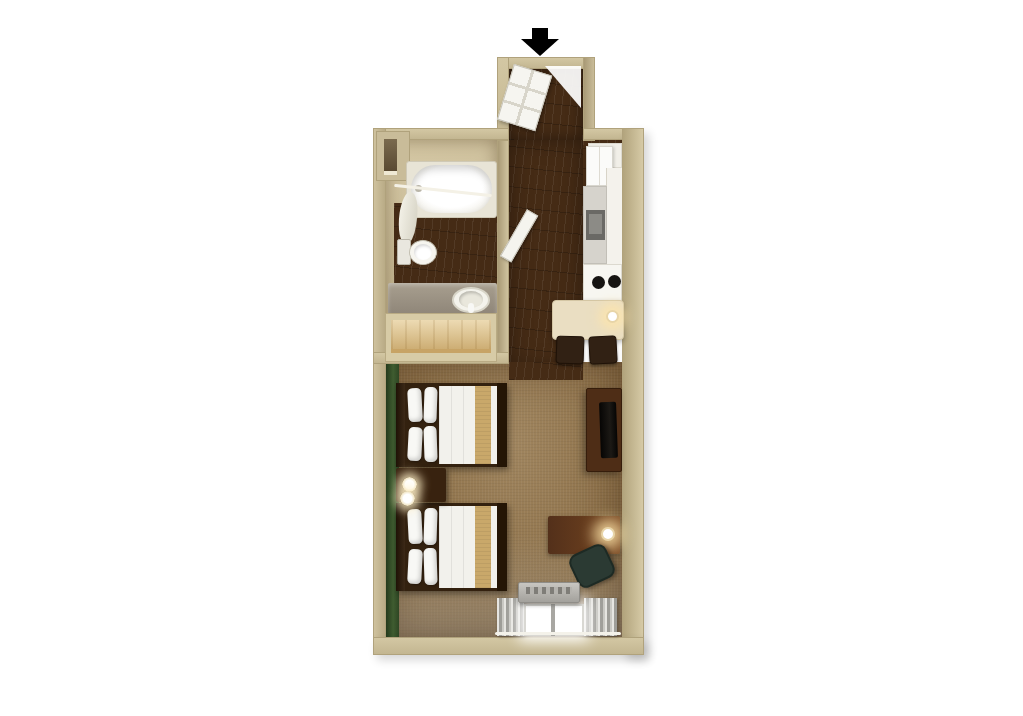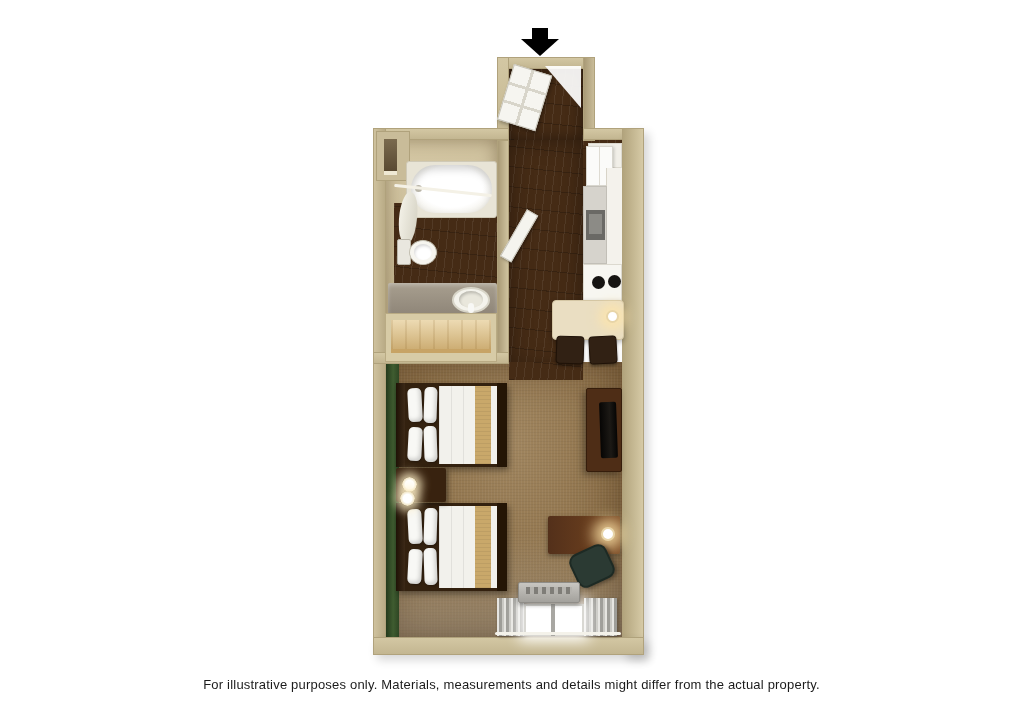--- a/index.html
+++ b/index.html
@@ -214,15 +214,14 @@
   <div class="abs" id="desk-chair" title="Desk chair"></div>
 
   <div class="abs curtain" id="curtain-left"></div>
   <div class="abs curtain" id="curtain-right"></div>
   <div class="abs" id="window" title="Window with curtains"></div>
   <div class="abs" id="window-mullion"></div>
   <div class="abs" id="curtain-rod"></div>
   <div class="abs" id="ac-unit" title="Air-conditioning unit"></div>
   <div class="abs" id="ac-vents"></div>
 
-  <div class="abs" id="caption">For illustrative purposes only.  Materials, measurements and details might differ from the actual property.</div>
 
 </div>
 
 </body></html>

